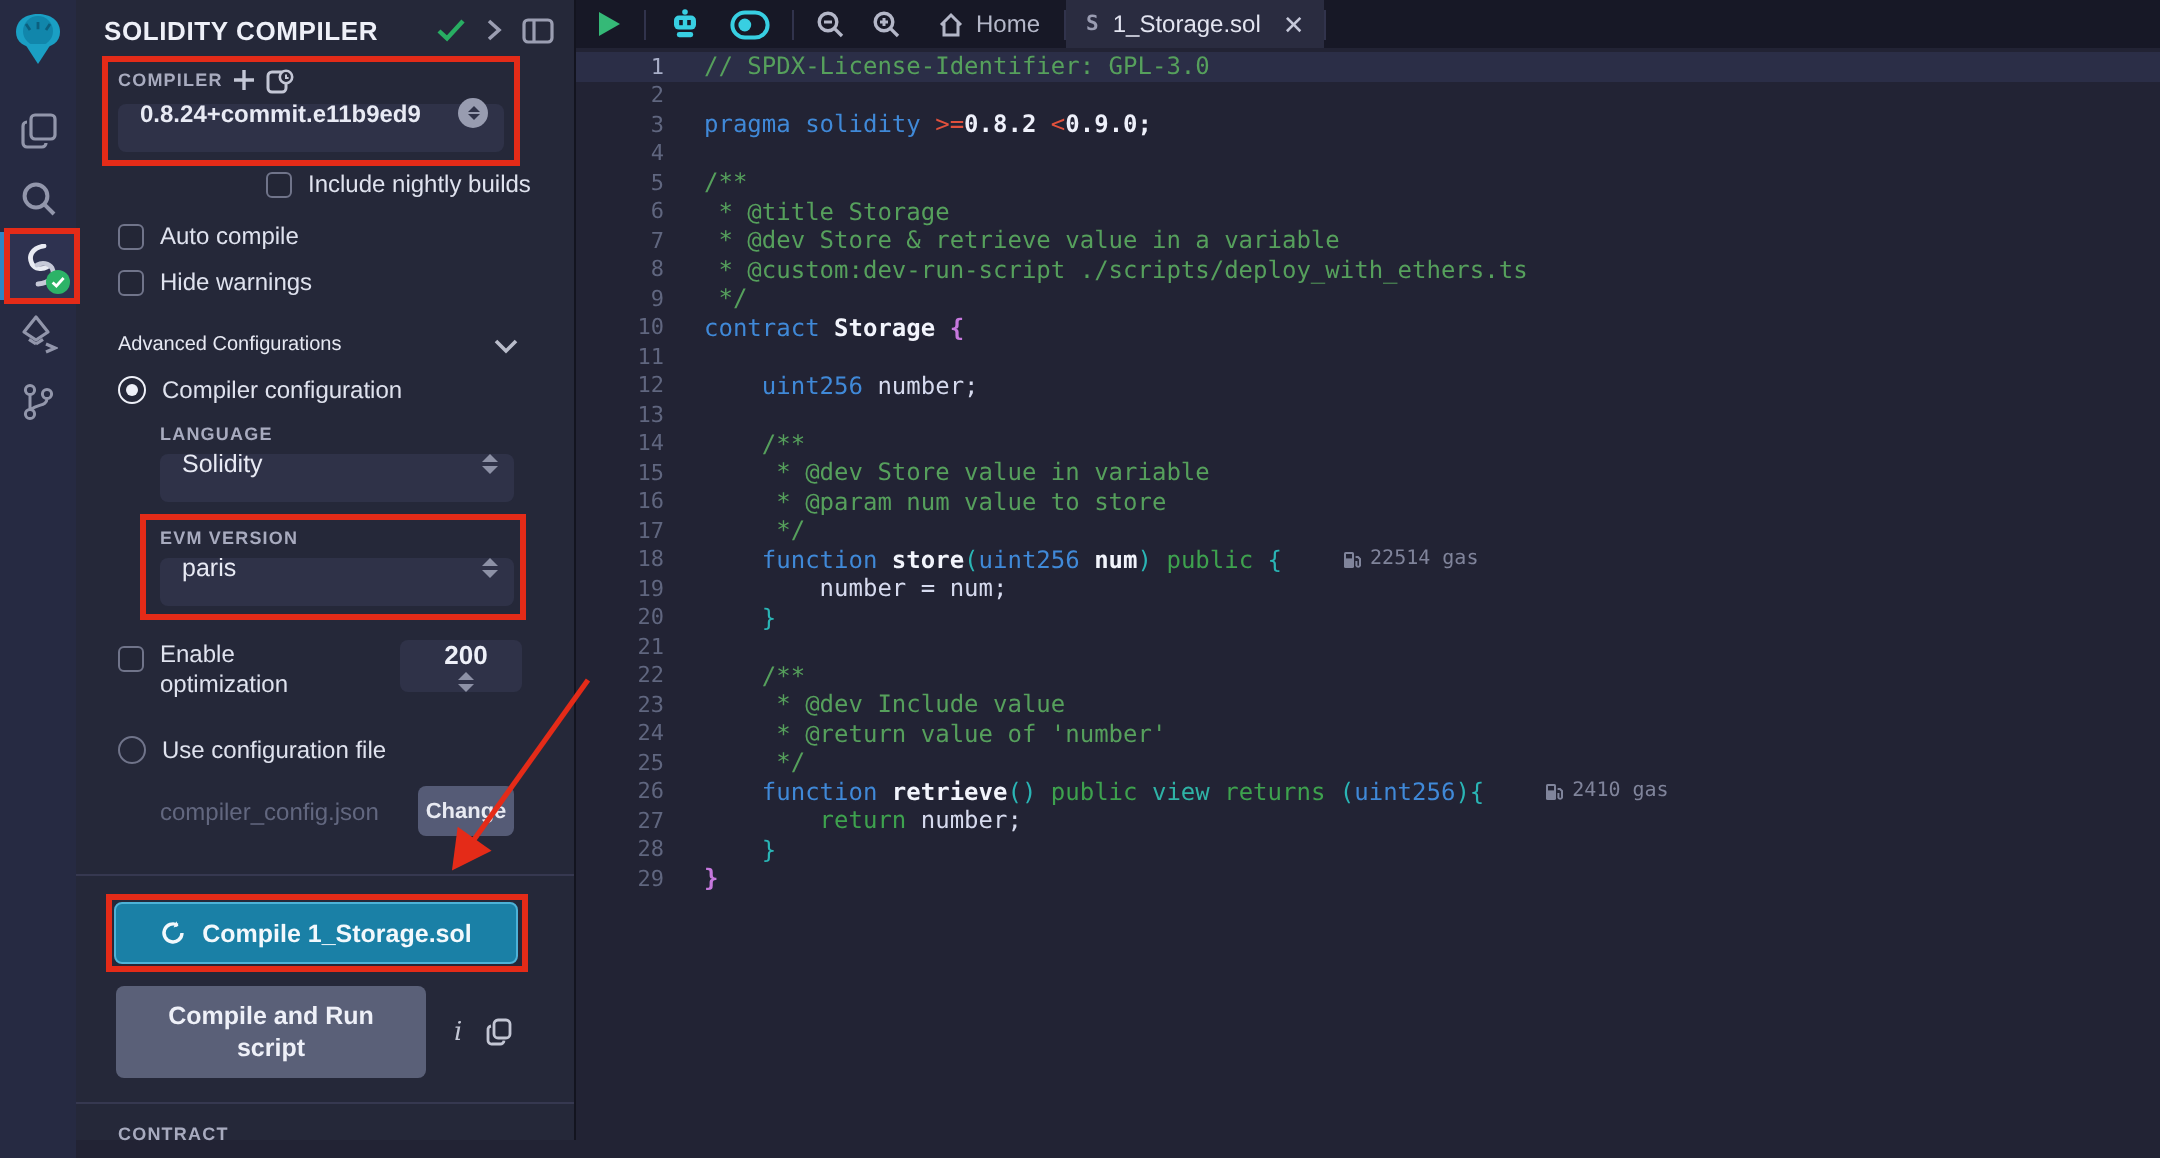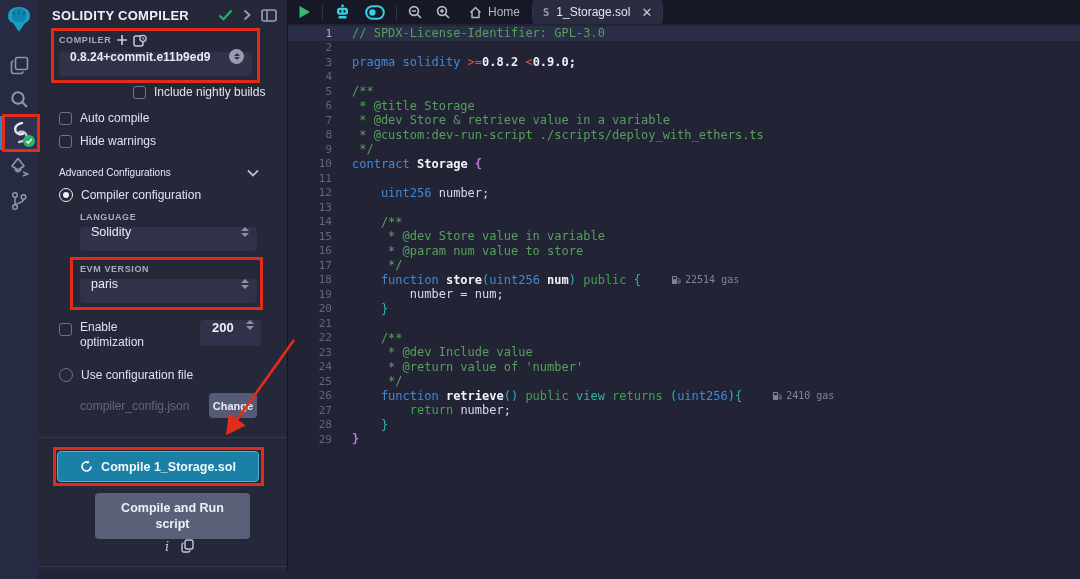--- a/index.html
+++ b/index.html
@@ -67,35 +67,35 @@
   .row-radio1{ margin:10px 0 0 21px; }
   .lbl-ind{ margin:10px 0 0 42px; }
   .sel-ind{ margin-left:42px; width:177px; }
   .sel-ind .val{ font-weight:normal; font-size:12.5px; }
 
   .evm-wrap{ position:relative; margin:13px 0 0 42px; width:177px; }
 
   .opt-row{ margin:17px 26px 0 21px; display:flex; align-items:flex-start; }
   .opt-row .checkbox{ margin-top:3px; }
   .opt-label{ margin-left:8px; width:92px; line-height:15px; }
-  .runs-box{ margin-left:auto; width:61px; height:26px; background:var(--select); border-radius:4px; display:flex; align-items:flex-start; padding:0 7px 0 12px; cursor:pointer; }
+  .runs-box{ margin-left:auto; width:61px; height:26px; background:var(--select); border-radius:4px; display:flex; align-items:center; padding:0 7px 0 12px; cursor:pointer;flex-direction:column; }
   .runs-box .val{ flex:1; font-size:13px; font-weight:bold; color:#eef0f8; }
 
   .row-radio2{ margin:18px 0 0 21px; }
   .config-row{ margin:11px 30px 0 42px; display:flex; align-items:center; }
   .config-file{ color:#62677f; font-size:12px; flex:1; }
   .btn-change{ width:48px; height:25px; background:#555b76; border:none; border-radius:4px; color:#e8eaf2; font-size:11px; font-weight:bold; cursor:pointer; font-family:"Liberation Sans",sans-serif; }
 
   .divider{ border-top:1px solid var(--divider); margin-top:19px; }
   .divider2{ border-top:1px solid var(--divider); margin-top:12px; }
 
   .compile-wrap{ position:relative; margin:13px 28px 0 19px; }
   .btn-compile{ width:100%; height:31px; background:#1a80a6; border:1px solid #4db2d8; border-radius:4px; color:#f2f8fc; font-size:12.5px; font-weight:bold; cursor:pointer; display:flex; align-items:center; justify-content:center; gap:8px; font-family:"Liberation Sans",sans-serif; }
 
-  .compile-run-row{ margin:11px 0 0 20px; display:flex; align-items:center;flex-direction:column; }
+  .compile-run-row{ margin:11px 0 0 20px; display:flex; align-items:center; }
   .btn-compile-run{ width:155px; height:46px; background:#5a6078; border:none; border-radius:4px; color:#eef0f8; font-size:12.5px; font-weight:bold; cursor:pointer; line-height:16px; padding:0 18px; font-family:"Liberation Sans",sans-serif; }
   .run-icons{ display:flex; gap:12px; margin-left:14px; color:#c3c6d4; }
 
   .contract-label{ margin:10px 0 0 21px; }
 
   
   .ann{ position:absolute; border:3px solid var(--red); pointer-events:none; z-index:6; }
   .ann-compiler{ left:-8px; top:-5px; right:-8px; bottom:-7px; }
   .ann-icon{ left:-1px; top:-2px; right:-2px; bottom:-2px; }
   .ann-evm{ left:-10px; top:-7px; right:-6px; bottom:-7px; }

